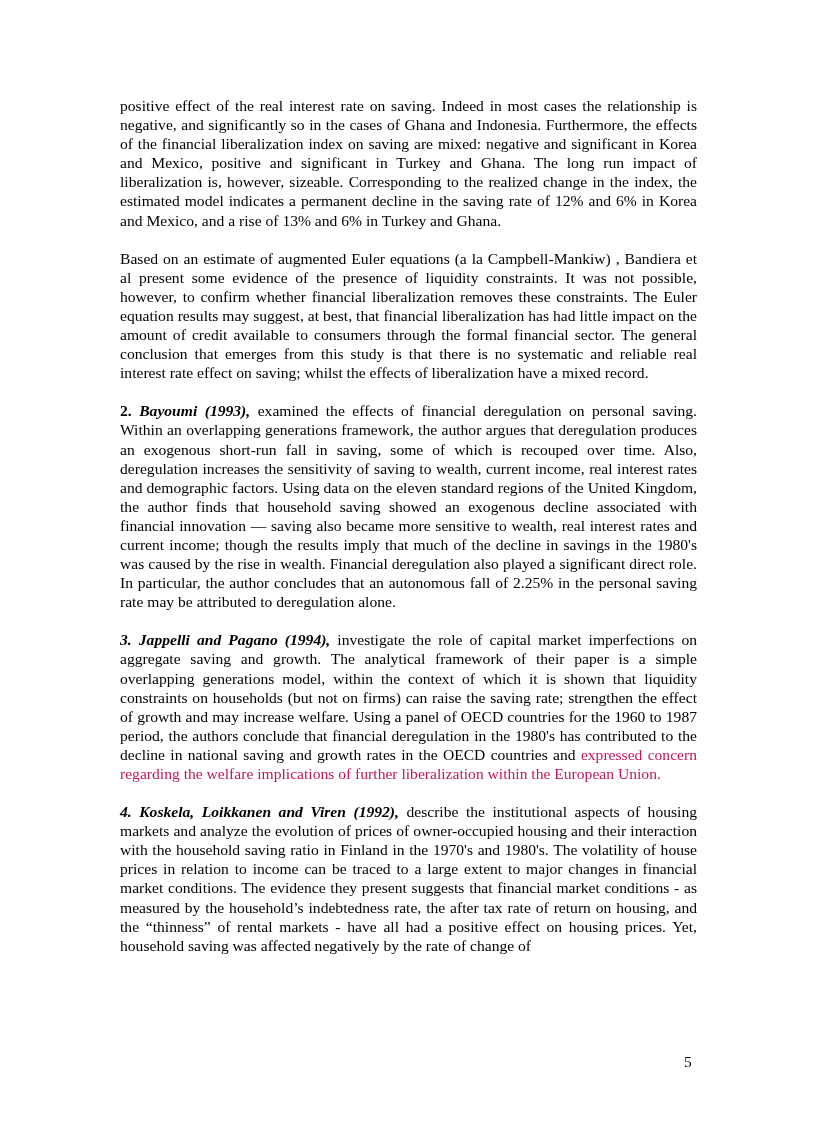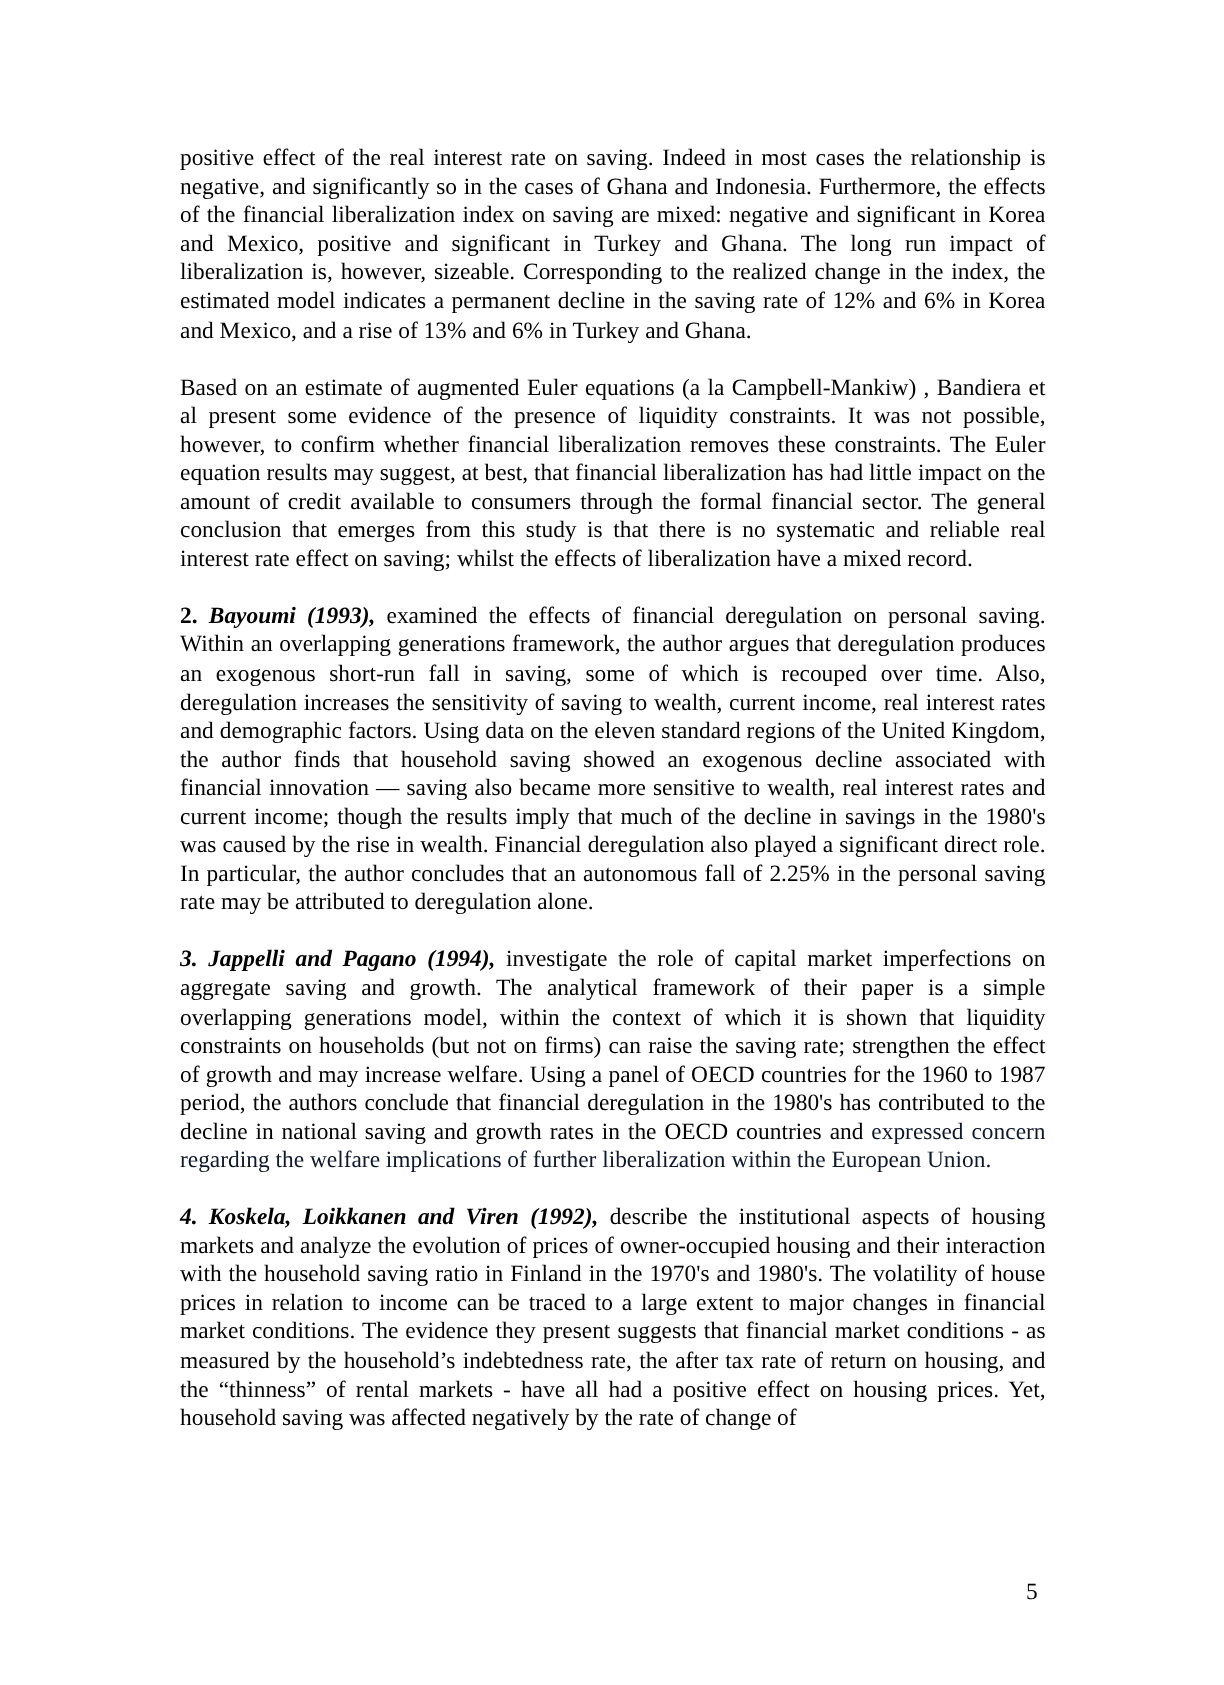--- a/index.html
+++ b/index.html
@@ -30,21 +30,21 @@
       text-justify: inter-word;
     }
     .para .lead {
       font-weight: bold;
       font-style: italic;
     }
     .para .num {
       font-weight: bold;
     }
     .blue {
-      color: #0f172a;
+      color: #be185d;
     }
     .page-number {
       position: absolute;
       left: 684px;
       top: 1052px;
       font-size: 15.6px;
       line-height: 19px;
     }
   </style>
 </head>

